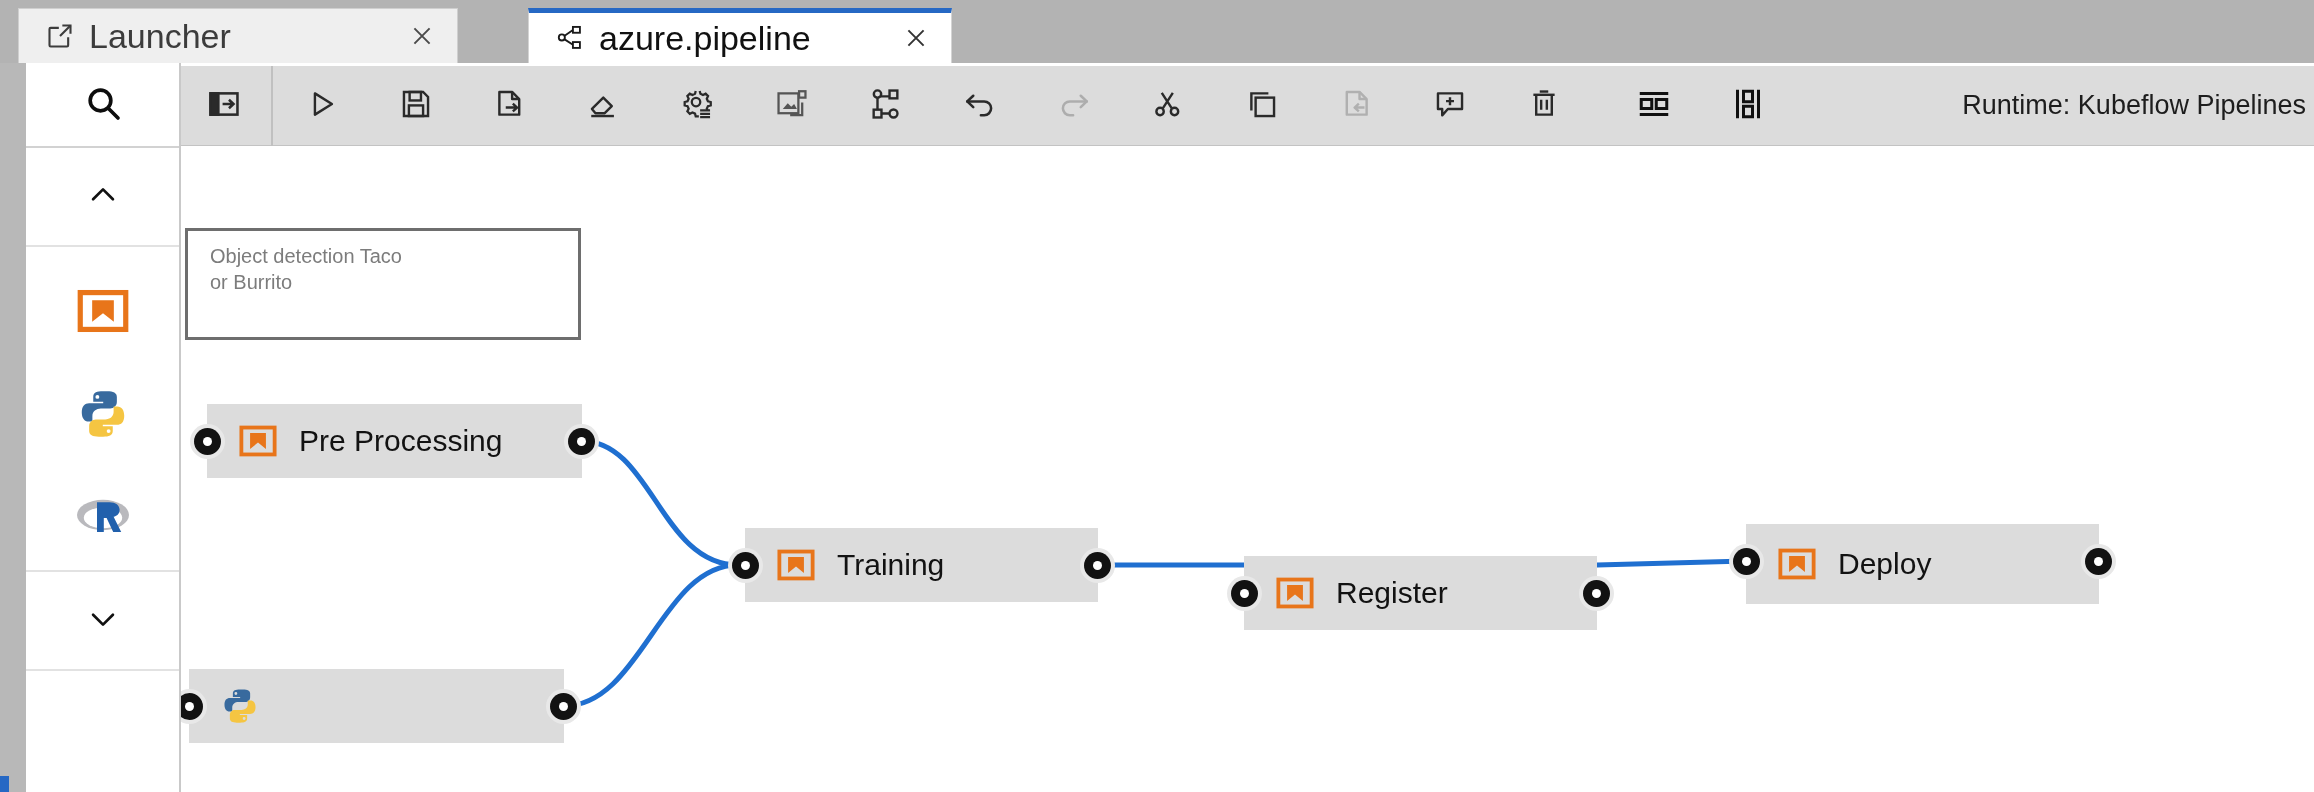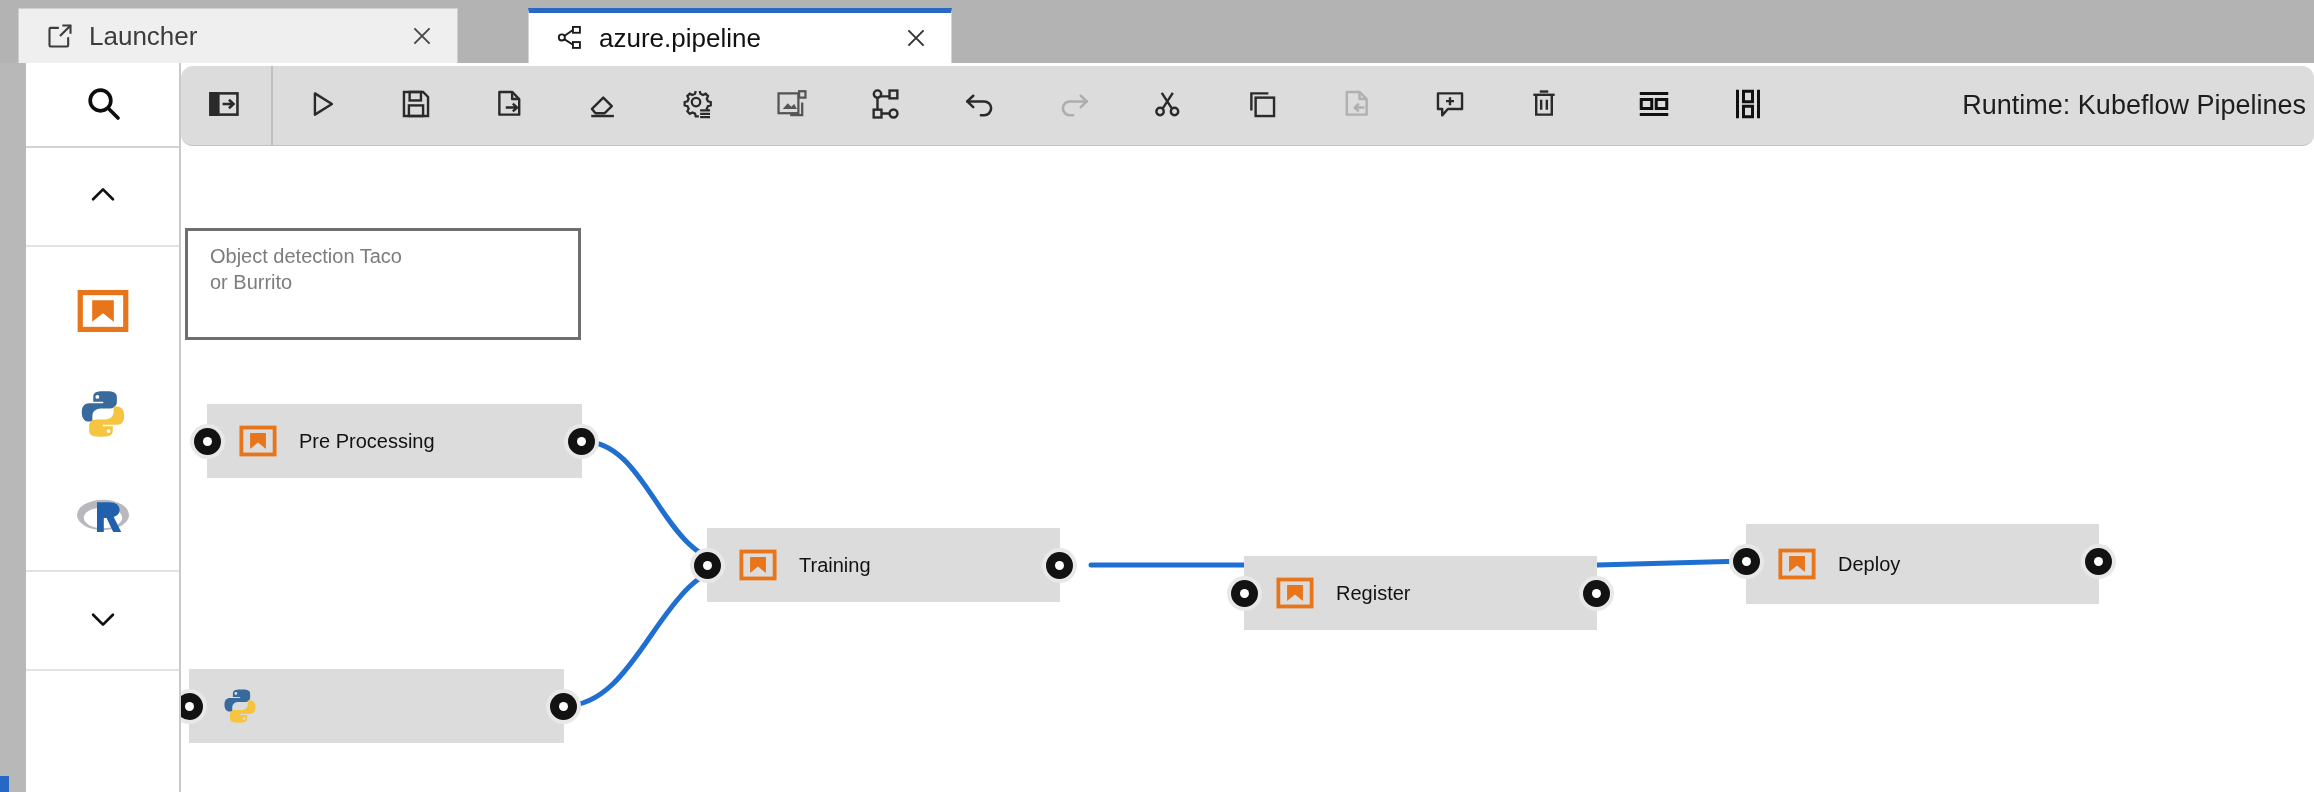--- a/index.html
+++ b/index.html
@@ -30,21 +30,21 @@
     box-sizing: border-box;
   }
   .tab {
     position: absolute;
     top: 8px;
     height: 55px;
     box-sizing: border-box;
     display: flex;
     align-items: center;
     padding: 0 18px 0 26px;
-    font-size: 26px;
+    font-size: 34px;
     color: #1a1a1a;
     cursor: pointer;
     user-select: none;
   }
   .tab.inactive {
     background: #efefef;
     border: 1px solid #cfcfcf;
     border-bottom: none;
     color: #3c3c3c;
   }
@@ -130,21 +130,20 @@
   
   .toolbar {
     position: absolute;
     left: 181px; top: 66px;
     width: 2133px; height: 80px;
     background: #dcdcdc;
     border-bottom: 1px solid #c3c3c3;
     display: flex;
     align-items: center;
     box-sizing: border-box;
-    border-radius: 12px;
   }
   .tb-btn {
     width: 62px; height: 80px;
     display: flex; align-items: center; justify-content: center;
     cursor: pointer;
     flex: 0 0 auto;
   }
   .tb-btn.gap-before { margin-left: 32px; }
   .tb-sep {
     flex: 0 0 auto;
@@ -201,21 +200,21 @@
   }
   .node-icon {
     flex: 0 0 auto;
     width: 38px; height: 38px;
     margin-left: 32px;
     display: flex; align-items: center; justify-content: center;
   }
   .node-label {
     flex: 1 1 auto;
     margin-left: 22px;
-    font-size: 20px;
+    font-size: 30px;
     color: #121212;
     white-space: nowrap;
   }
   .port {
     position: absolute;
     width: 27px; height: 27px;
     border-radius: 50%;
     background: #121212;
     box-shadow: 0 0 0 4px #e8e8e8;
     cursor: pointer;
@@ -539,21 +538,21 @@
         <div class="node" style="left: 8px; top: 523px; width: 375px; height: 74px;">
           <span class="node-icon">
             <svg width="38" height="38" viewBox="0 0 24 24">
               <path d="M11.9 1.5c-2.6 0-4.4.5-4.4 2.6v2.2h4.6v.7H5.6c-2 0-3.4 1.3-3.4 4.2 0 2.7 1.2 4.3 3.2 4.3h1.7v-2.6c0-2.1 1.8-3.4 3.9-3.4h4.3c1.8 0 3.1-1.3 3.1-3.1V4.1c0-1.8-1.6-2.6-4.5-2.6zM9.4 3.2a.9.9 0 1 1 0 1.8.9.9 0 0 1 0-1.8z" fill="#386a9e"></path>
               <path d="M12.1 22.5c2.6 0 4.4-.5 4.4-2.6v-2.2h-4.6v-.7h6.5c2 0 3.4-1.3 3.4-4.2 0-2.7-1.2-4.3-3.2-4.3h-1.7v2.6c0 2.1-1.8 3.4-3.9 3.4H8.7c-1.8 0-3.1 1.3-3.1 3.1v2.3c0 1.8 1.6 2.6 4.5 2.6zM14.6 20.8a.9.9 0 1 1 0-1.8.9.9 0 0 1 0 1.8z" fill="#f5c542"></path>
             </svg>
           </span>
           <span class="port" style="left: -13px; top: 24px;"></span>
           <span class="port" style="left: 361px; top: 24px;"></span>
         </div>
-        <div class="node" style="left: 526px; top: 382px; width: 353px; height: 74px;">
+        <div class="node" style="left: 564px; top: 382px; width: 353px; height: 74px;">
           <span class="node-icon">
             <svg width="38" height="38" viewBox="0 0 24 24">
               <rect x="1.5" y="3.5" width="21" height="17" fill="none" stroke="#e8751a" stroke-width="2.4"></rect>
               <path d="M7 7h10v10l-5-4-5 4z" fill="#e8751a"></path>
             </svg>
           </span>
           <span class="node-label">Training</span>
           <span class="port" style="left: -13px; top: 24px;"></span>
           <span class="port" style="left: 339px; top: 24px;"></span>
         </div>

